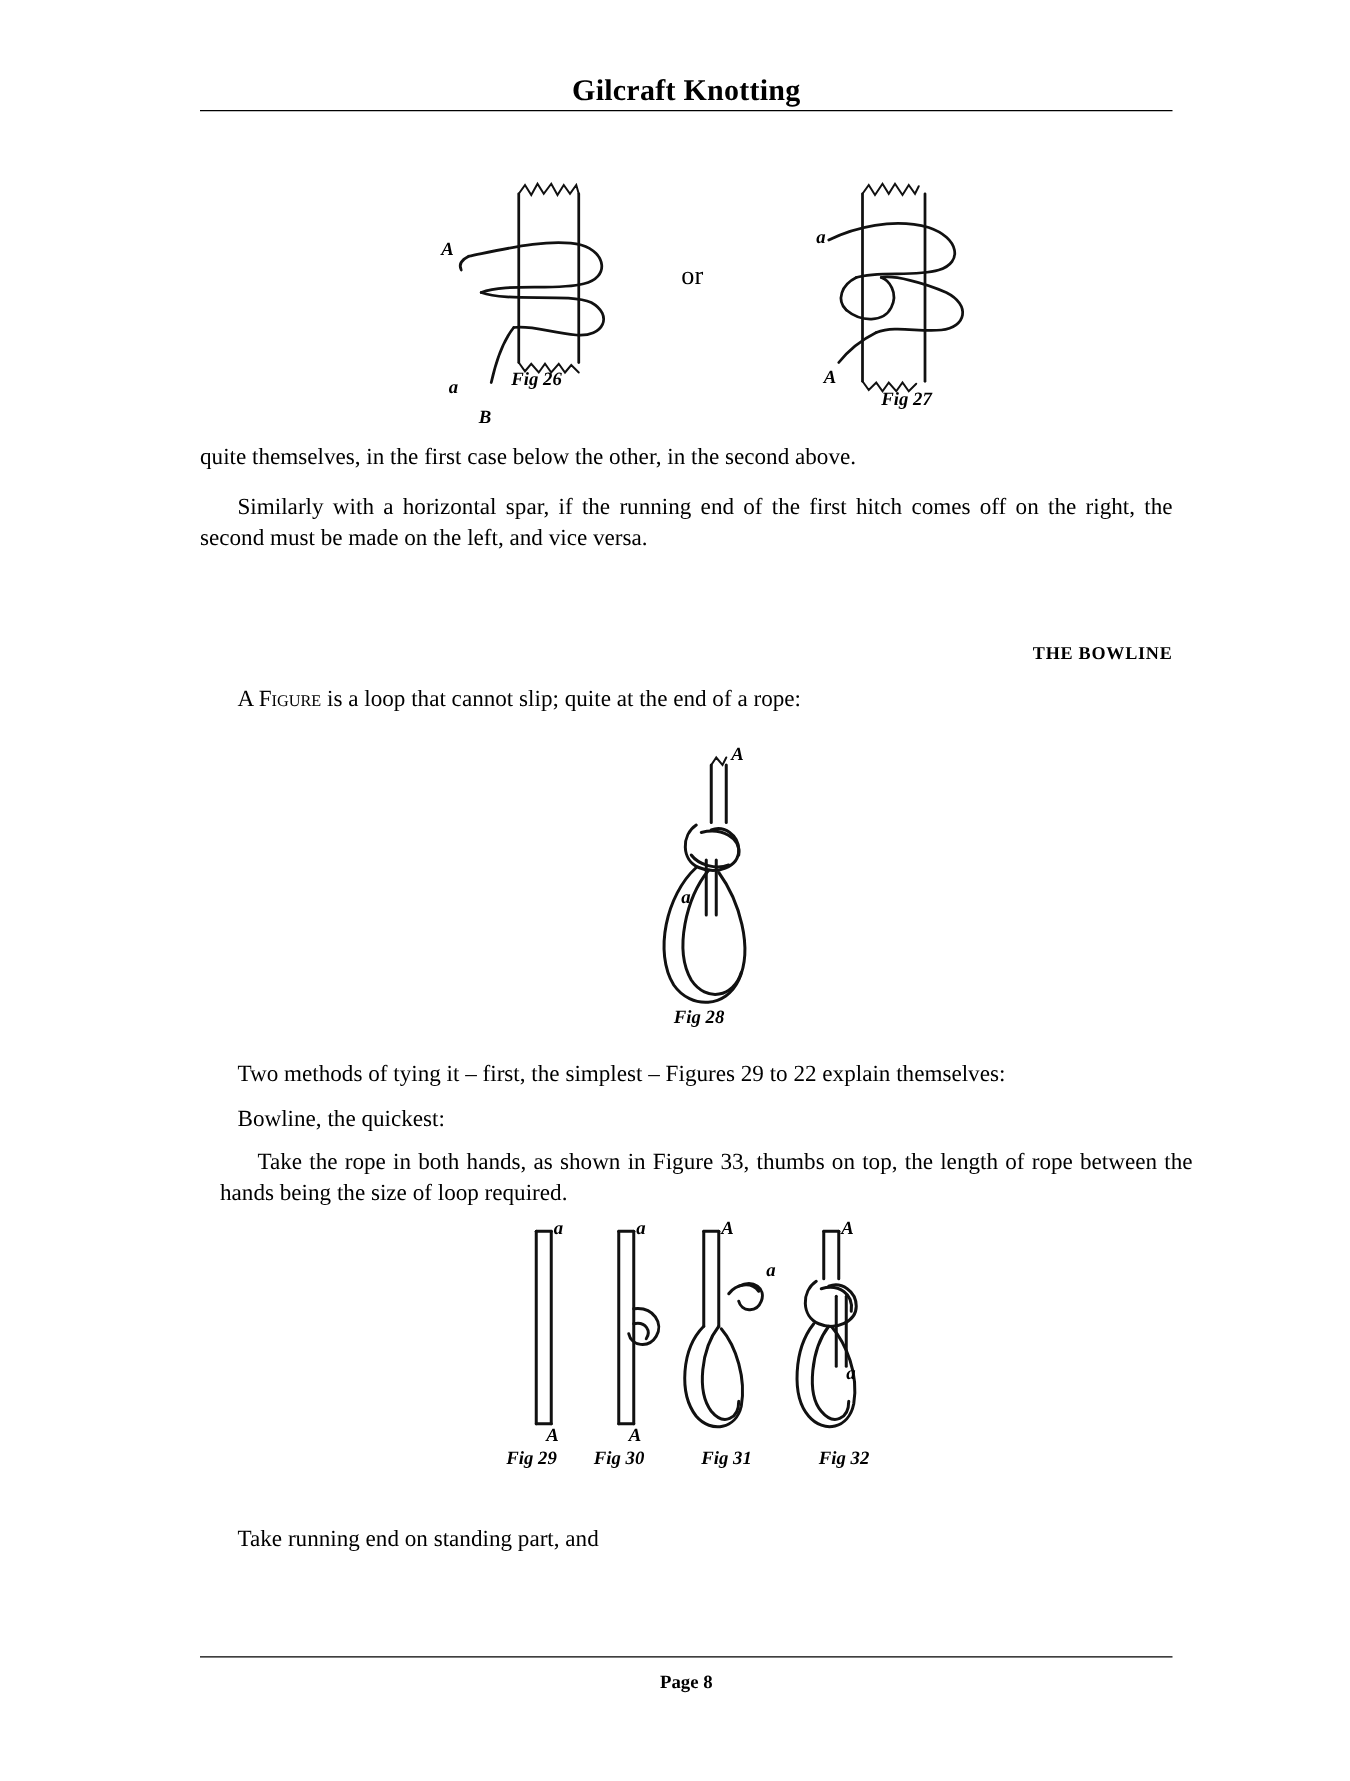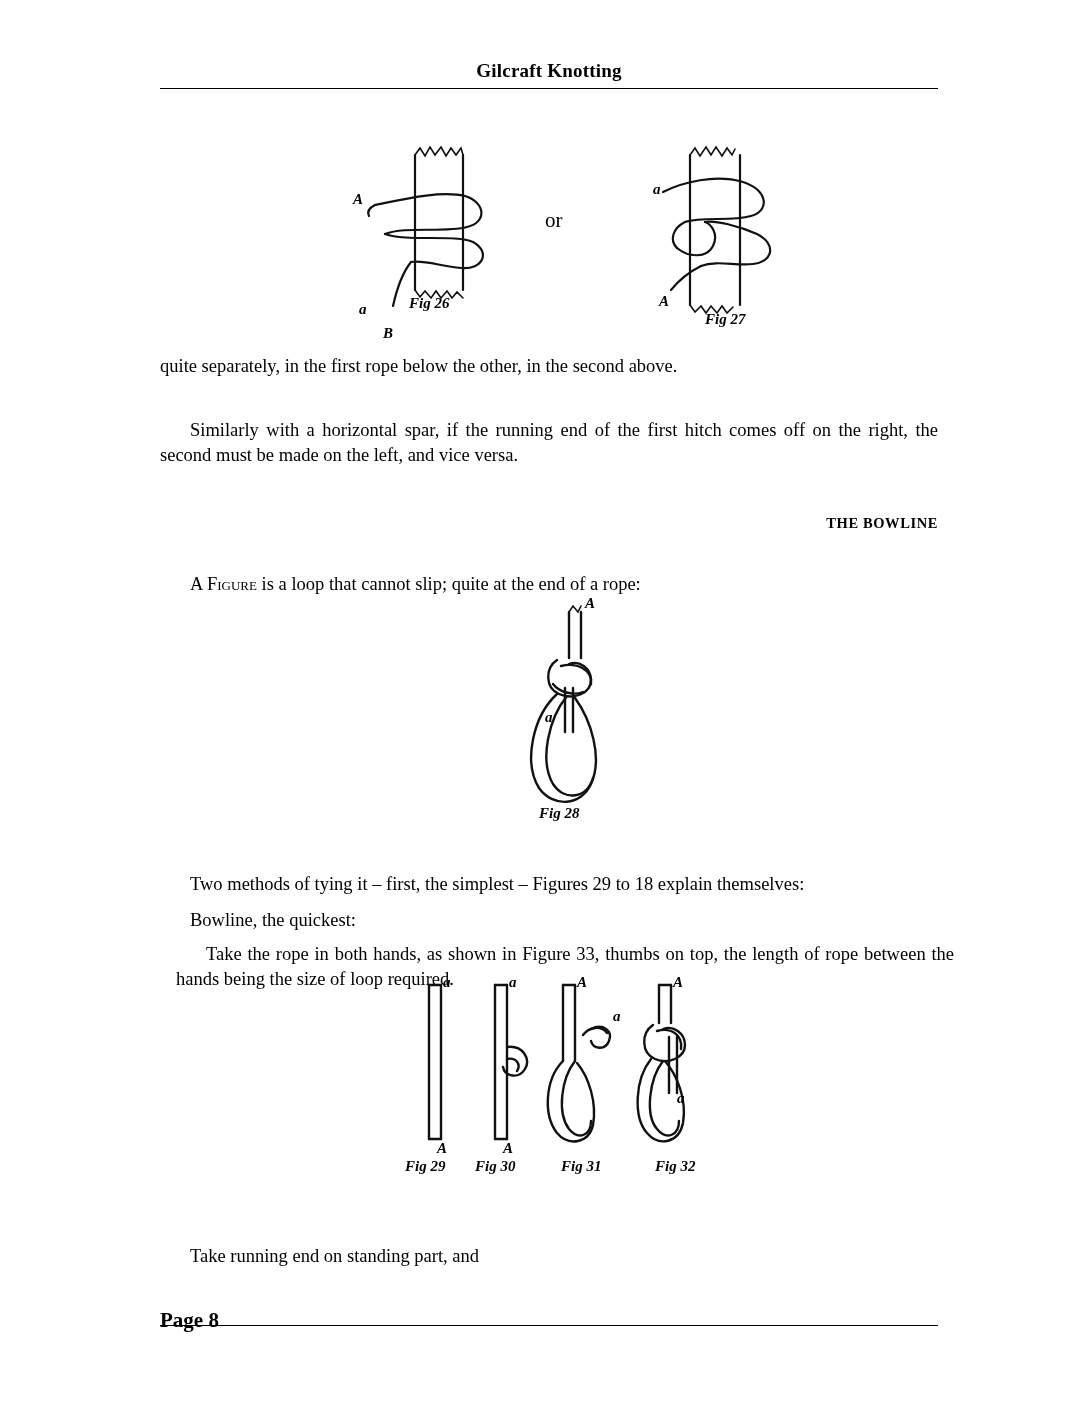--- a/index.html
+++ b/index.html
@@ -14,46 +14,47 @@
   .page{
     position:absolute;
     left:0;top:0;
     width:1080px;height:1425px;
   }
   .header{
     position:absolute;
     left:160px;top:60px;width:778px;
     text-align:center;
     font-weight:bold;
-    font-size:19px;
+    font-size:24px;
     letter-spacing:0.2px;
   }
   .header-rule{
     position:absolute;
     left:160px;top:88px;width:778px;
     border-bottom:1.6px solid #000;
   }
   .footer-rule{
     position:absolute;
     left:160px;top:1325px;width:778px;
     border-bottom:1.6px solid #000;
   }
   .footer{
     position:absolute;
-    left:160px;top:1308px;width:778px;
-    font-weight:bold;
-    font-size:21px;
+    left:160px;top:1338px;width:778px;
+    text-align:center;
+    font-weight:bold;
+    font-size:15px;
   }
   .body-text{
     position:absolute;
     font-size:18.5px;
     line-height:25px;
     text-align:justify;
   }
-  .indent{text-indent:30px;margin-top:24px;}
+  .indent{text-indent:30px;}
   .section-title{
     position:absolute;
     left:160px;width:778px;
     text-align:right;
     font-weight:bold;
     font-size:14.5px;
     letter-spacing:0.6px;
   }
   .smallcaps{font-variant:small-caps;}
   .figwrap{position:absolute;}
@@ -125,21 +126,21 @@
         <path d="M32 118 C44 128, 62 128, 68 116 C74 104, 66 94, 60 92"></path>
         <path d="M60 92 C70 90, 94 96, 112 104 C132 114, 128 132, 108 134 C90 136, 72 130, 56 136"></path>
         <path d="M56 136 C44 142, 34 150, 26 160"></path>
       </g>
       <text class="fig-label" x="8" y="64" font-size="13">a</text>
       <text class="fig-label" x="14" y="176" font-size="13">A</text>
       <text class="fig-label" x="60" y="194">Fig 27</text>
     </svg>
   </div>
 
-  <div class="body-text" style="left:160px;top:354px;width:778px;">quite separately, in the first rope below the other, in the second above.</div>
+  <div class="body-text" style="left:160px;top:354px;width:778px;">quite themselves, in the first case below the other, in the second above.</div>
 
   <div class="body-text indent" style="left:160px;top:394px;width:778px;">Similarly with a horizontal spar, if the running end of the first hitch comes off on the right, the second must be made on the left, and vice versa.</div>
 
   <div class="section-title" style="top:515px;">THE BOWLINE</div>
 
   <div class="body-text indent" style="left:160px;top:548px;width:778px;">
     <span>A </span><span class="smallcaps">Figure</span><span> is a loop that cannot slip; quite at the end of a rope:</span>
   </div>
 
   <div class="figwrap" style="left:495px;top:592px;">
@@ -159,21 +160,21 @@
 
         <path d="M70 96 L70 140"></path>
         <path d="M78 96 L78 140"></path>
       </g>
       <text class="fig-label" x="90" y="16" font-size="13">A</text>
       <text class="fig-label" x="50" y="130" font-size="12">a</text>
       <text class="fig-label" x="44" y="226">Fig 28</text>
     </svg>
   </div>
 
-  <div class="body-text indent" style="left:160px;top:848px;width:778px;">Two methods of tying it – first, the simplest –  Figures 29 to 18 explain themselves:</div>
+  <div class="body-text indent" style="left:160px;top:848px;width:778px;">Two methods of tying it – first, the simplest –  Figures 29 to 22 explain themselves:</div>
 
   <div class="body-text indent" style="left:160px;top:884px;width:778px;">Bowline, the quickest:</div>
 
   <div class="body-text indent" style="left:176px;top:918px;width:778px;">Take the rope in both hands, as shown in Figure 33, thumbs on top, the length of rope between the hands being the size of loop required.</div>
 
   <div class="figwrap" style="left:405px;top:975px;">
     <svg width="340" height="200" viewBox="0 0 340 200">
       <g fill="none" stroke="#111" stroke-width="2.4" stroke-linecap="round">
 
         <path d="M24 10 L24 164"></path>

